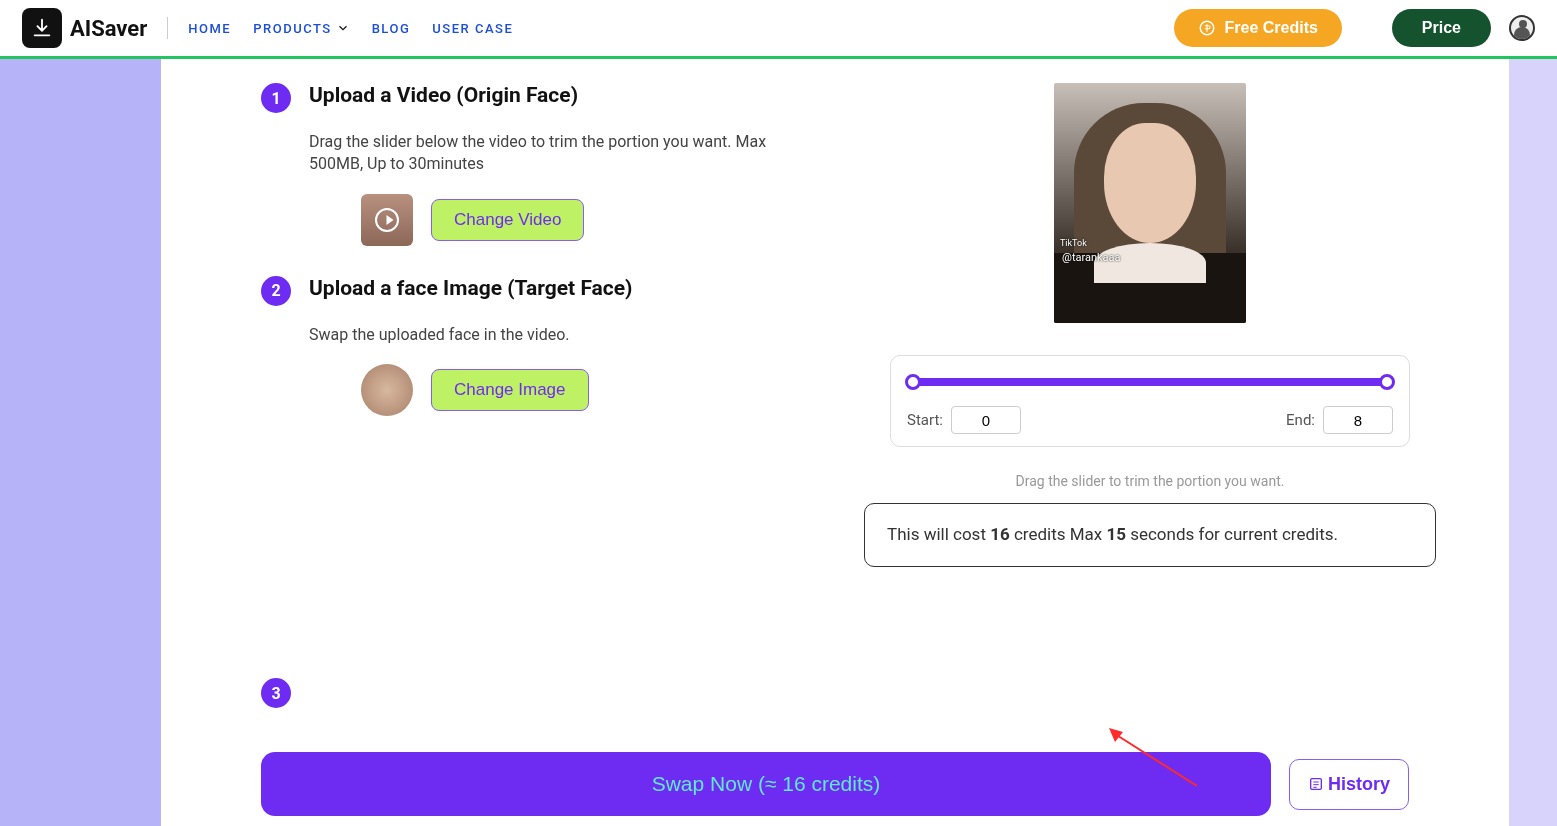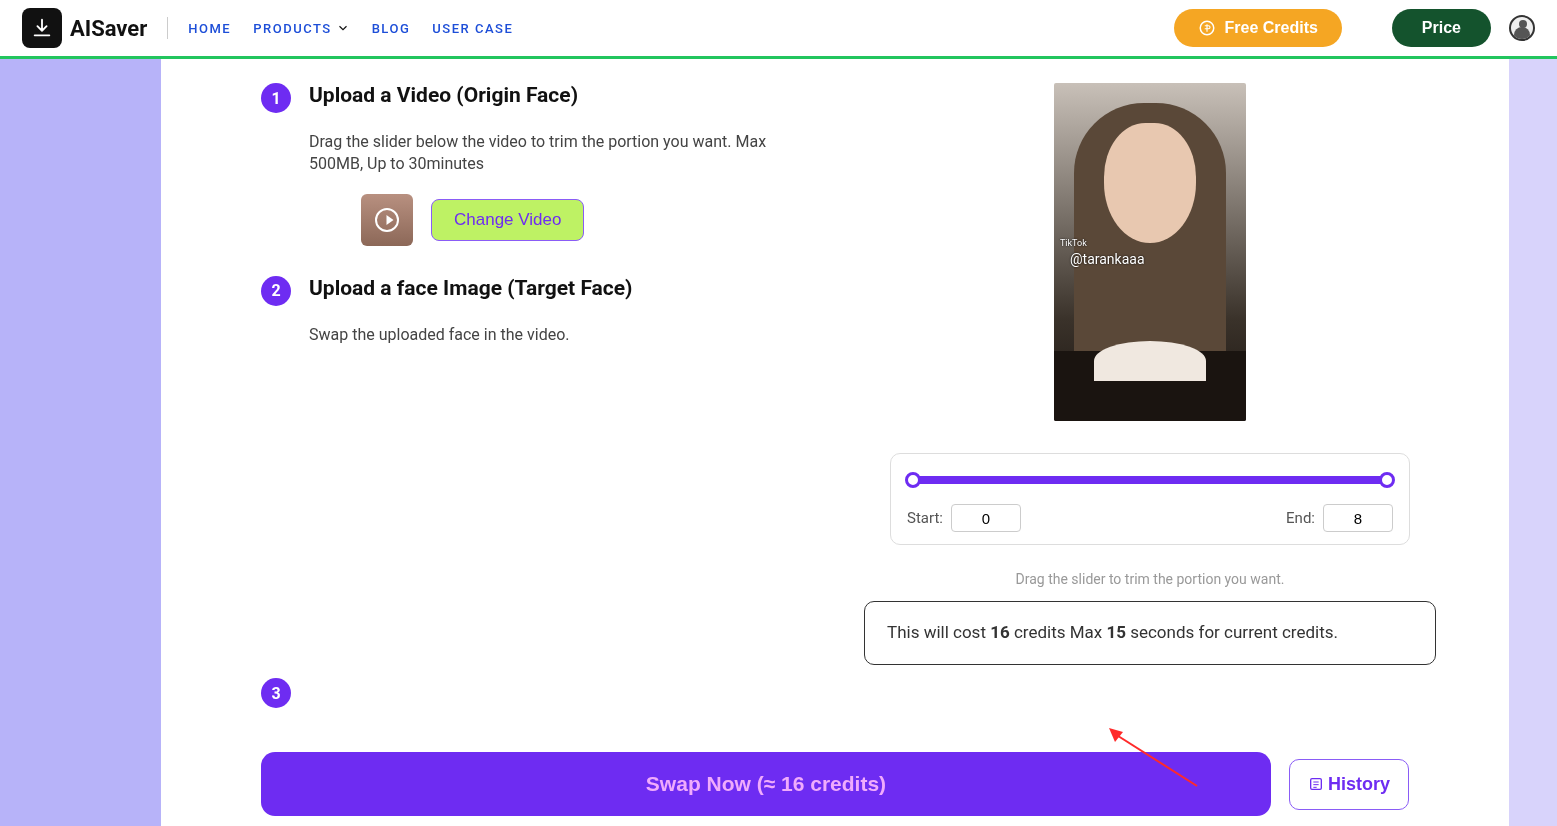--- a/index.html
+++ b/index.html
@@ -33,41 +33,41 @@
 .step-num { width:30px; height:30px; border-radius:50%; background:#6e2cf2; color:#fff; display:flex; align-items:center; justify-content:center; font-weight:700; font-size:16px; flex-shrink:0;}
 .step-title { font-size:21px; font-weight:700; color:#111; }
 .step-desc { font-size:16px; color:#444; line-height:1.4; margin-top: 8px; margin-left:48px; margin-bottom:18px;}
 .upload-row { display:flex; align-items:center; gap:18px; margin-left:100px; margin-bottom:30px;}
 .thumb-vid { width:52px; height:52px; border-radius:6px; background: linear-gradient(#b89080,#8c6858); position:relative;}
 .play-circle{position:absolute; top:50%; left:50%; transform:translate(-50%,-50%); width:24px; height:24px; border-radius:50%; border:2px solid #fff;}
 .play-tri{position:absolute; top:50%; left:55%; transform:translate(-50%,-50%); width:0;height:0; border-left:7px solid #fff; border-top:5px solid transparent; border-bottom:5px solid transparent;}
 .thumb-face { width:52px; height:52px; border-radius:50%; background: radial-gradient(#d8b8a0,#a88068);}
 .btn-change { border:1.5px solid #8a5cf6; color:#6e2cf2; background:#bef264; border-radius:8px; padding:10px 22px; font-size:17px; cursor:pointer;}
 
-.video-preview { width:192px; height:338px; background: linear-gradient(180deg,#c8c0b8 0%,#3a322a 70%,#1a1410 100%); border-radius:2px; position:relative; margin-bottom:32px; overflow:hidden;}
+.video-preview { width:192px; height:240px; background: linear-gradient(180deg,#c8c0b8 0%,#3a322a 70%,#1a1410 100%); border-radius:2px; position:relative; margin-bottom:32px; overflow:hidden;}
 .face-oval{position:absolute; top:40px; left:50px; width:92px; height:120px; background:#e8c8b0; border-radius:45% 45% 50% 50%;}
 .hair{position:absolute; top:20px; left:20px; width:152px; height:300px; background:#5a4838; border-radius:70px 70px 0 0;}
 .face-oval{z-index:2;}
 .collar{position:absolute; bottom:0; left:0; width:100%; height:70px; background:#1a1410; z-index:3;}
 .collar-white{position:absolute; bottom:40px; left:40px; width:112px; height:40px; background:#f0e8e0; border-radius:50% 50% 0 0; z-index:4;}
 .tiktok-label{position:absolute; left:6px; top:155px; color:#fff; font-size:9px; z-index:5; text-shadow:0 0 2px #000;}
-.tiktok-user{position:absolute; left:16px; top:168px; color:#fff; font-size:14px; z-index:5; text-shadow:0 0 2px #000;}
+.tiktok-user{position:absolute; left:8px; top:168px; color:#fff; font-size:11px; z-index:5; text-shadow:0 0 2px #000;}
 
 .slider-box { width:520px; border:1px solid #ddd; border-radius:10px; padding:16px 16px 12px;}
 .slider-track { position:relative; height:8px; background:#6e2cf2; border-radius:4px; margin:6px 6px 20px;}
 .slider-handle { position:absolute; top:50%; transform:translate(-50%,-50%); width:16px; height:16px; border-radius:50%; background:#fff; border:3px solid #6e2cf2; cursor:grab;}
 .slider-fields { display:flex; justify-content:space-between; align-items:center;}
 .field-group { display:flex; align-items:center; gap:8px; font-size:15px; color:#555;}
 .num-input { width:70px; height:28px; border:1px solid #ccc; border-radius:4px; text-align:center; font-size:15px;}
 .hint { text-align:center; color:#999; font-size:14px; margin:26px 0 14px;}
 .cost-box { width:572px; border:1.5px solid #333; border-radius:10px; padding:18px 22px; font-size:17px; color:#333; line-height:1.5;}
 .cost-box b { font-weight:700; }
 
 .bottom-bar { position:absolute; left:0; right:0; bottom:0; padding: 16px 100px 10px 100px; display:flex; align-items:center; gap:18px;}
-.btn-swap { flex:1; background:#6e2cf2; color:#f0abfc; border:none; border-radius:14px; padding:20px; font-size:21px; font-weight:700; cursor:pointer;}
+.btn-swap { flex:1; background:#6e2cf2; color:#5eead4; border:none; border-radius:14px; padding:20px; font-size:21px; font-weight:400; cursor:pointer;}
 .btn-history { border:1.5px solid #8a5cf6; color:#6e2cf2; background:#fff; border-radius:10px; padding:14px 18px; font-size:18px; cursor:pointer; display:flex; align-items:center; gap:4px;font-weight:bold;}
 .arrow-annot { position:absolute; right:310px; bottom:38px; z-index:10;}
 .chevron-down{width:14px;height:14px;}
 
 .step3-wrap{ position:absolute; left:100px; bottom:100px; }
 </style>
 </head>
 <body>
 
 <div class="page">
@@ -118,20 +118,24 @@
             <div class="play-tri"></div>
           </div>
           <button class="btn-change">Change Video</button>
         </div>
 
         <div class="step">
           <div class="step-num">2</div>
           <div class="step-title">Upload a face Image (Target Face)</div>
         </div>
         <div class="step-desc">Swap the uploaded face in the video.</div>
+        <div class="upload-row">
+          <div class="thumb-face"></div>
+          <button class="btn-change">Change Image</button>
+        </div>
       </div>
 
       <div class="right-col">
         <div class="video-preview">
           <div class="hair"></div>
           <div class="face-oval"></div>
           <div class="collar-white"></div>
           <div class="collar"></div>
           <div class="tiktok-label">TikTok</div>
           <div class="tiktok-user">@tarankaaa</div>

